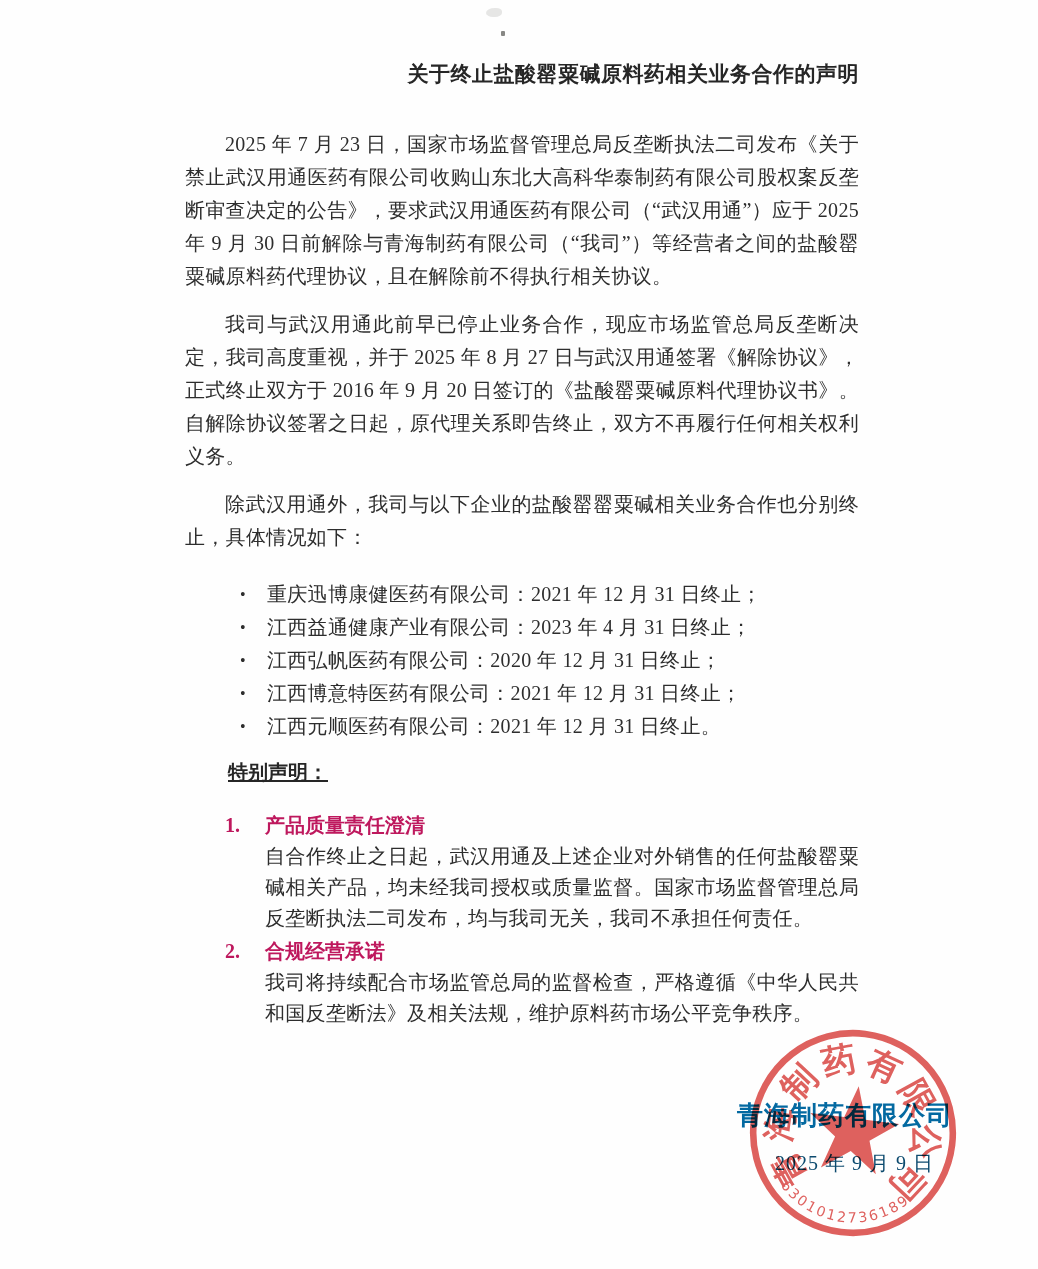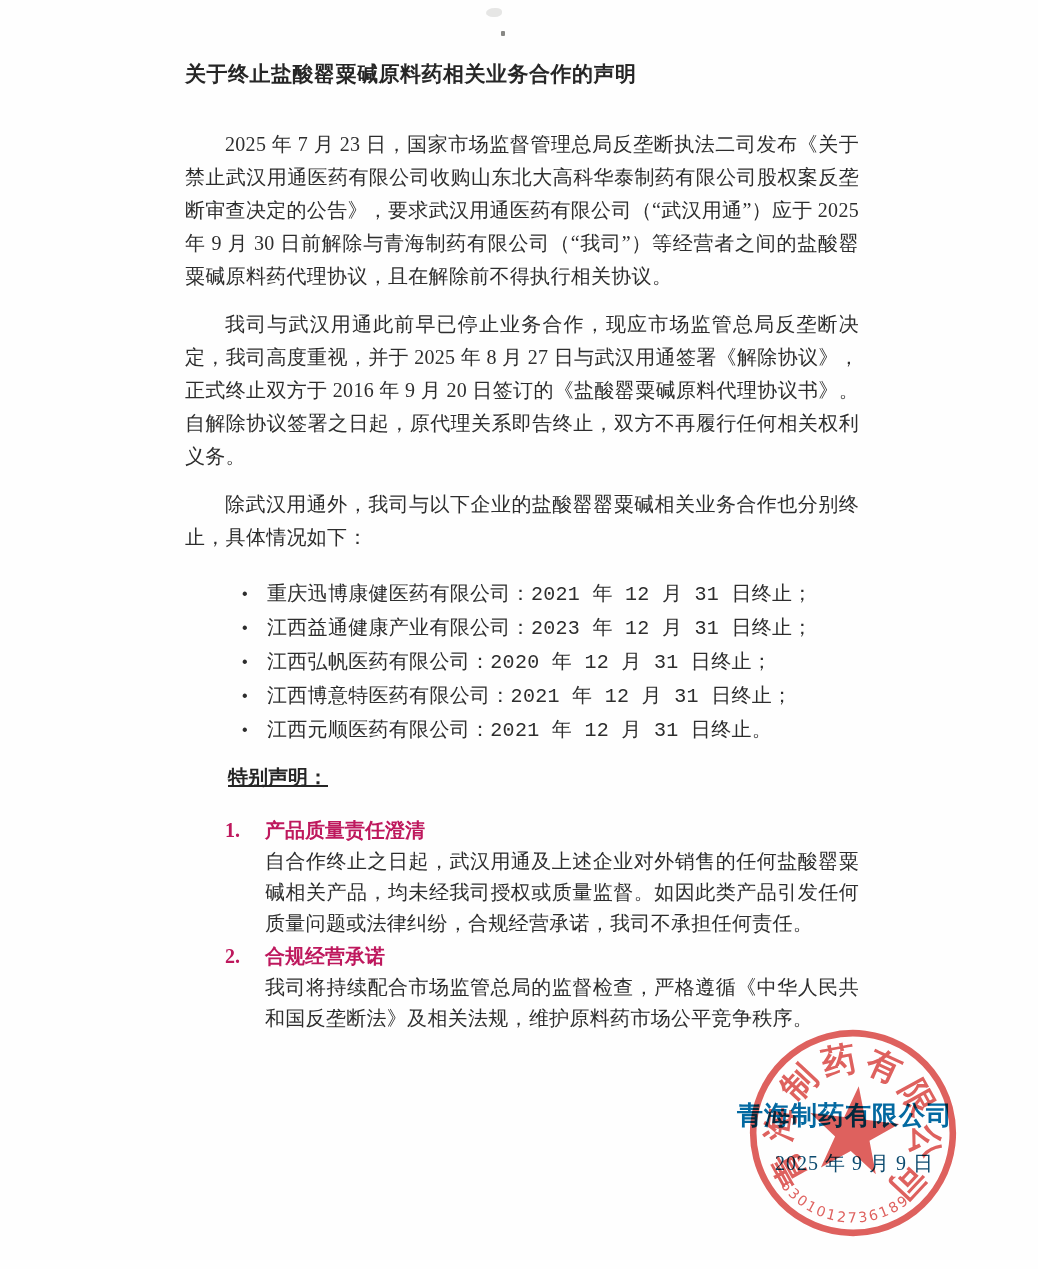--- a/index.html
+++ b/index.html
@@ -10,41 +10,40 @@
     overflow:hidden;
     font-family:"Liberation Serif","DejaVu Serif",serif;
     color:#2d2d2d;
   }
   .content{
     position:absolute;
     left:185px;top:60px;width:674px;
   }
   .doc-title{
     margin:0 0 40px 0;
-    text-align:left;
+    text-align:right;
     font-family:Liberation Mono, monospace;
     font-weight:bold;
     font-size:21px;
     letter-spacing:0.5px;
     color:#262626;
   }
   .para{
     margin:0 0 15px 0;
     font-size:20px;
     line-height:33px;
     text-indent:2em;
     text-align:justify;
     letter-spacing:0.3px;
   }
   .para.last{margin-bottom:24px;}
   ul.terminations{
     list-style:none;
     margin:0 0 16px 0;
     padding:0 0 0 55px;
-    font-family:Liberation Mono, monospace;
   }
   ul.terminations li{
     font-size:20px;
     line-height:33px;
     letter-spacing:0.3px;
   }
   ul.terminations .bullet{
     display:inline-block;
     width:27px;
     font-size:16px;
@@ -116,33 +115,33 @@
 
   <div class="content">
     <h1 class="doc-title">关于终止盐酸罂粟碱原料药相关业务合作的声明</h1>
 
     <p class="para">2025 年 7 月 23 日，国家市场监督管理总局反垄断执法二司发布《关于禁止武汉用通医药有限公司收购山东北大高科华泰制药有限公司股权案反垄断审查决定的公告》，要求武汉用通医药有限公司（“武汉用通”）应于 2025 年 9 月 30 日前解除与青海制药有限公司（“我司”）等经营者之间的盐酸罂粟碱原料药代理协议，且在解除前不得执行相关协议。</p>
     <p class="para">我司与武汉用通此前早已停止业务合作，现应市场监管总局反垄断决定，我司高度重视，并于 2025 年 8 月 27 日与武汉用通签署《解除协议》，正式终止双方于 2016 年 9 月 20 日签订的《盐酸罂粟碱原料代理协议书》。自解除协议签署之日起，原代理关系即告终止，双方不再履行任何相关权利义务。</p>
     <p class="para last">除武汉用通外，我司与以下企业的盐酸罂罂粟碱相关业务合作也分别终止，具体情况如下：</p>
 
     <ul class="terminations">
       <li><span class="bullet">•</span><span>重庆迅博康健医药有限公司：2021 年 12 月 31 日终止；</span></li>
-      <li><span class="bullet">•</span><span>江西益通健康产业有限公司：2023 年 12 月 31 日终止；</span></li>
+      <li><span class="bullet">•</span><span>江西益通健康产业有限公司：2023 年 4 月 31 日终止；</span></li>
       <li><span class="bullet">•</span><span>江西弘帆医药有限公司：2020 年 12 月 31 日终止；</span></li>
       <li><span class="bullet">•</span><span>江西博意特医药有限公司：2021 年 12 月 31 日终止；</span></li>
       <li><span class="bullet">•</span><span>江西元顺医药有限公司：2021 年 12 月 31 日终止。</span></li>
     </ul>
 
     <div class="special-heading">特别声明：</div>
 
     <div class="section">
       <div class="sec-head">
         <span class="sec-num">1.</span><span>产品质量责任澄清</span>
       </div>
-      <div class="sec-body">自合作终止之日起，武汉用通及上述企业对外销售的任何盐酸罂粟碱相关产品，均未经我司授权或质量监督。如因此类产品引发任何质量问题或法律纠纷，合规经营承诺，我司不承担任何责任。</div>
+      <div class="sec-body">自合作终止之日起，武汉用通及上述企业对外销售的任何盐酸罂粟碱相关产品，均未经我司授权或质量监督。国家市场监督管理总局反垄断执法二司发布，均与我司无关，我司不承担任何责任。</div>
     </div>
 
     <div class="section">
       <div class="sec-head">
         <span class="sec-num">2.</span><span>合规经营承诺</span>
       </div>
       <div class="sec-body">我司将持续配合市场监管总局的监督检查，严格遵循《中华人民共和国反垄断法》及相关法规，维护原料药市场公平竞争秩序。</div>
     </div>
   </div>
 

